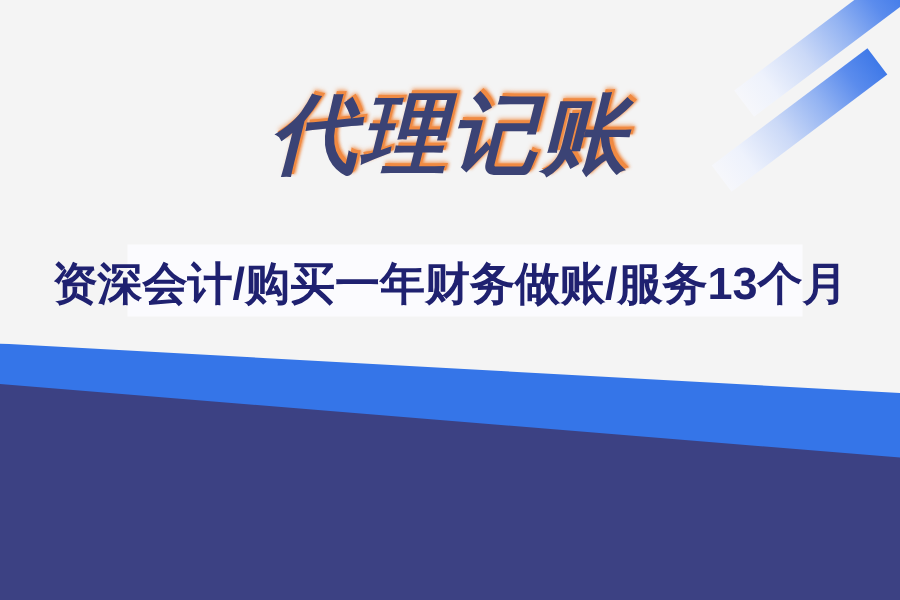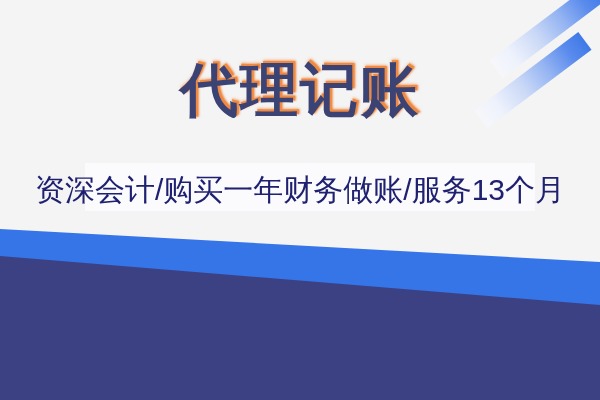--- a/index.html
+++ b/index.html
@@ -58,20 +58,21 @@
     font-size: 58px;
     line-height: 70px;
     font-weight: bold;
     letter-spacing: 2px;
     color: #3b4375;
     text-shadow:
        2px -2px 0 #f08a42,
        3px -2px 2px rgba(240,138,66,0.85),
        2px -3px 3px rgba(240,138,66,0.55);
     white-space: nowrap;
+    font-style: italic;
   }
 
   
   #subtitle-band {
     position: absolute;
     left: 85px;
     top: 163px;
     width: 450px;
     height: 48px;
     background: #fbfbfe;
@@ -80,21 +81,21 @@
     position: absolute;
     left: 0;
     top: 172px;
     width: 600px;
     text-align: center;
   }
   #subtitle {
     display: inline-block;
     font-size: 30px;
     line-height: 36px;
-    font-weight: normal;
+    font-weight: bold;
     color: #1f2170;
     letter-spacing: 0px;
     white-space: nowrap;
   }
 
   
   #band-blue {
     position: absolute;
     left: 0;
     top: 0;

